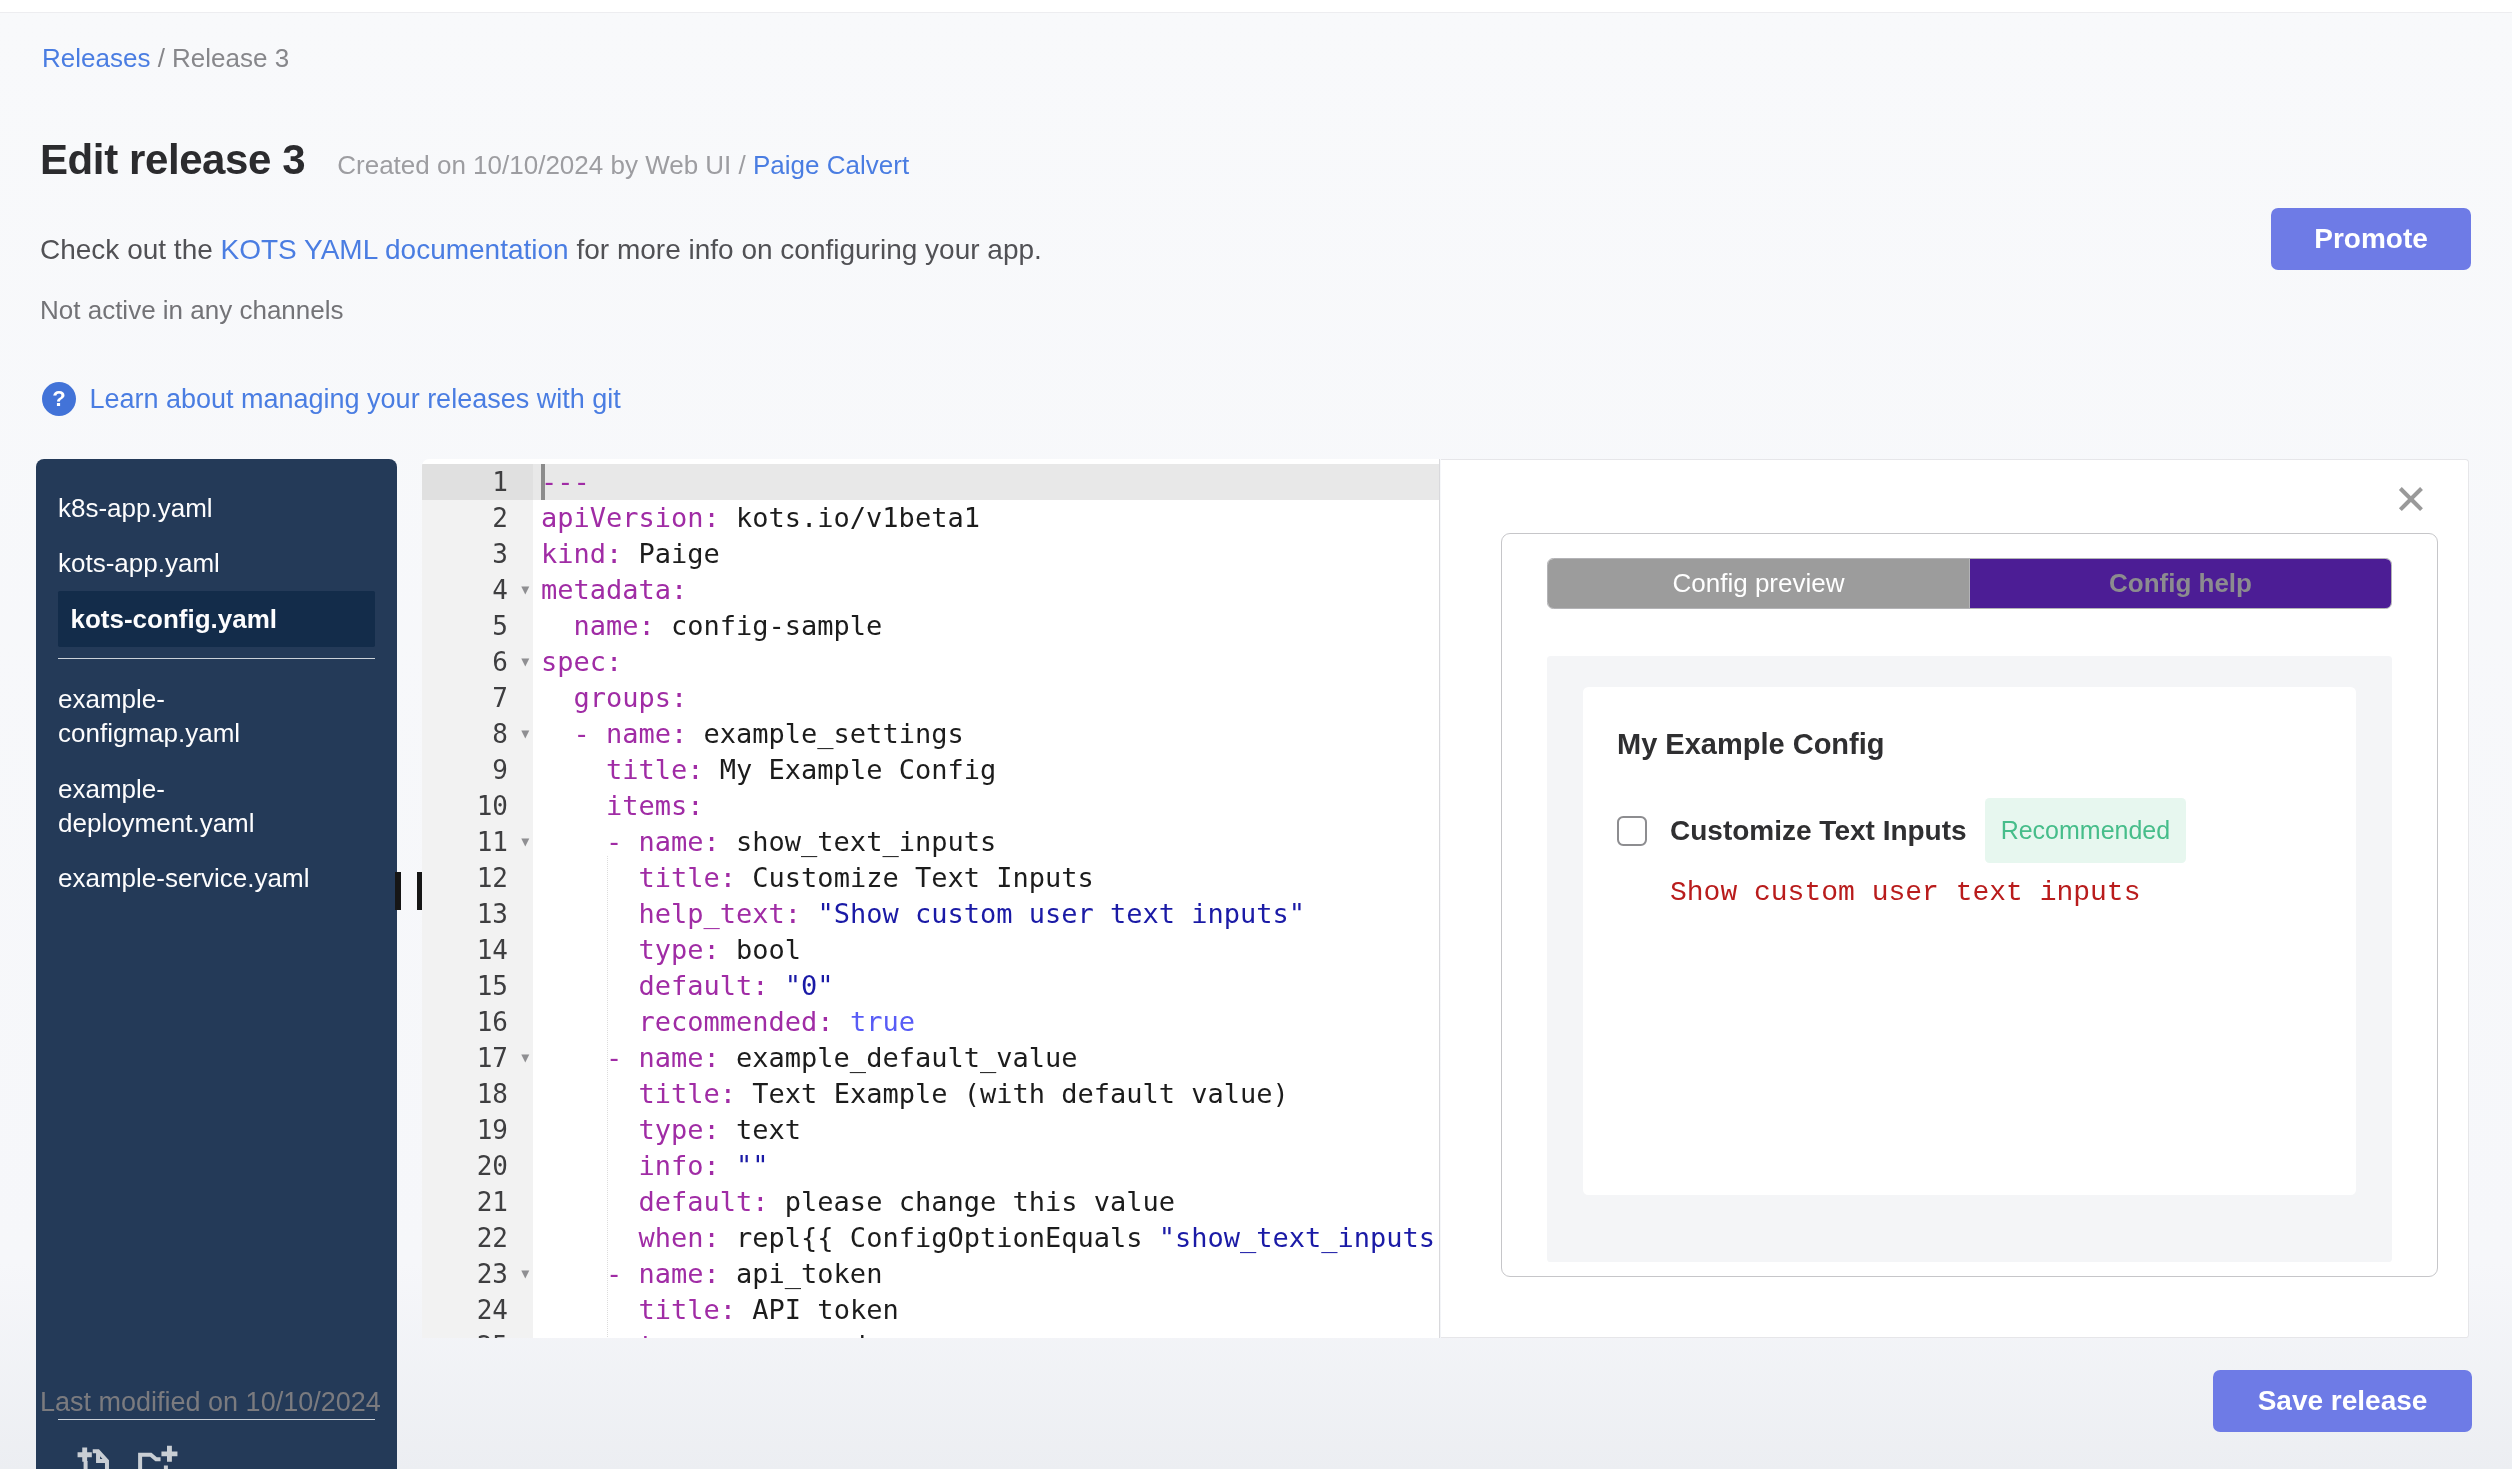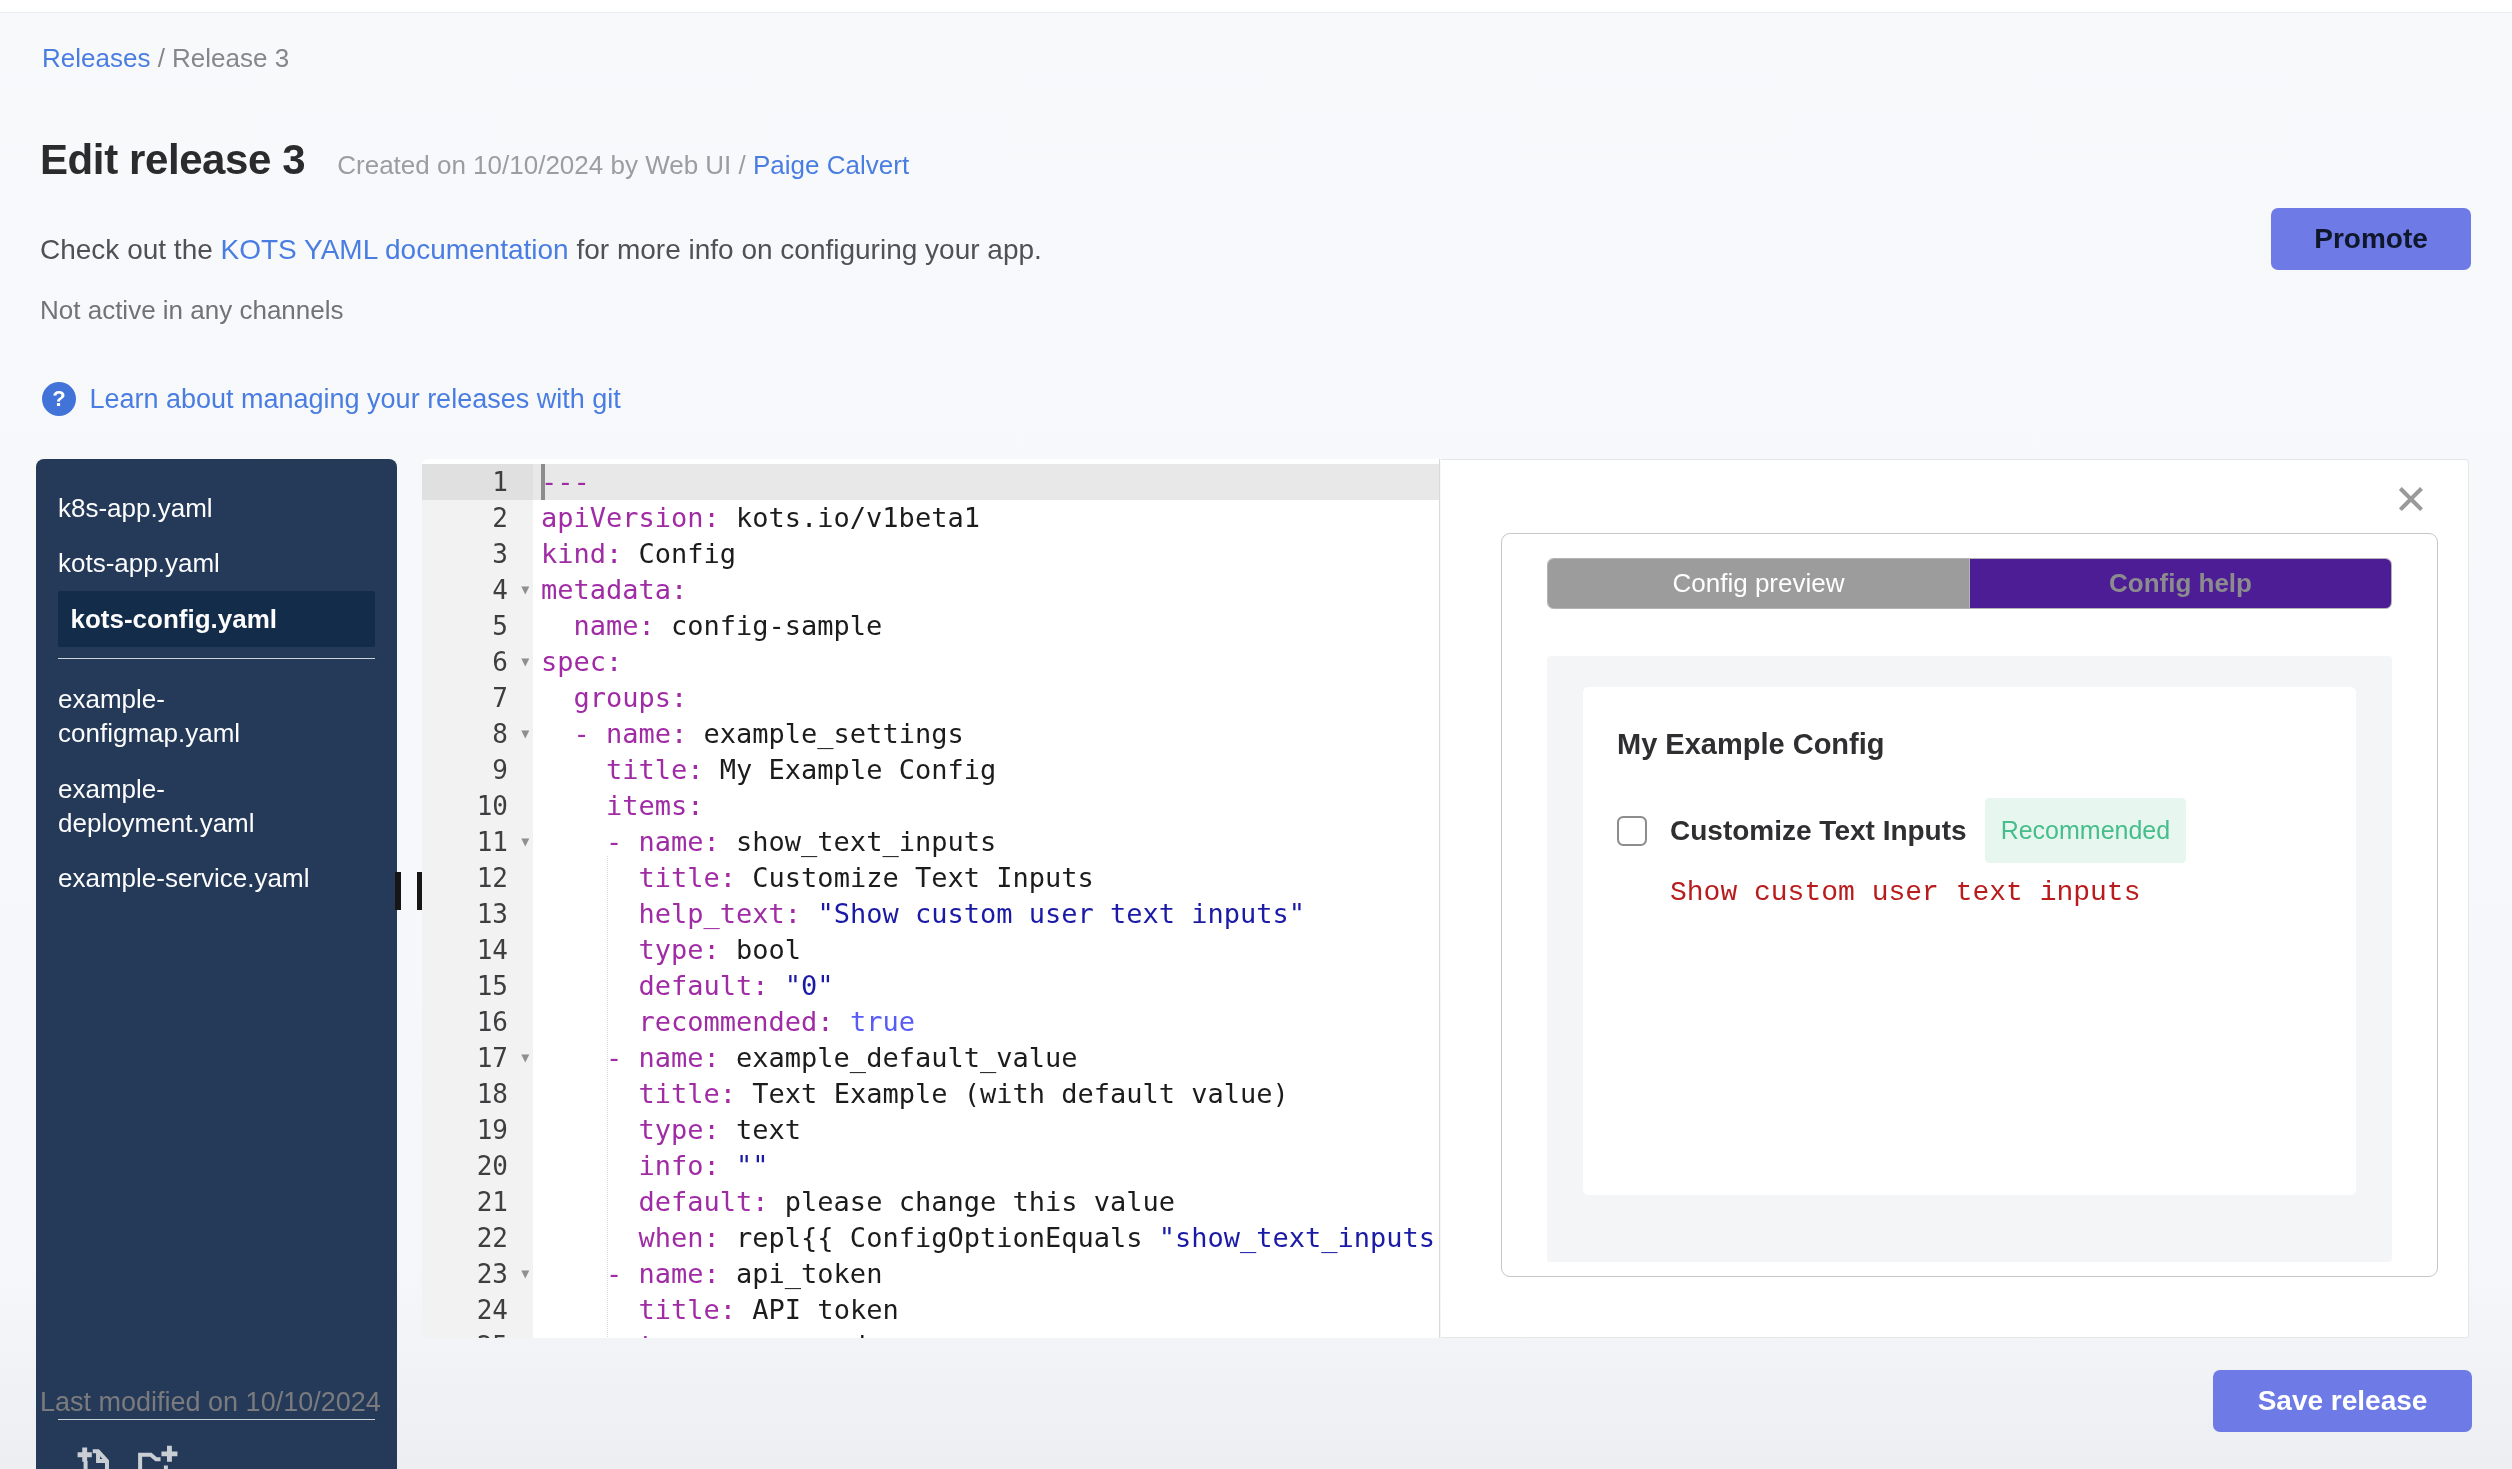--- a/index.html
+++ b/index.html
@@ -13,21 +13,21 @@
   .breadcrumb { position:absolute; left:42px; top:43px; font-size:26px; color:#87878b; }
   .breadcrumb .crumb-link { color:#4a7de2; cursor:pointer; }
   .titlerow { position:absolute; left:40px; top:136px; display:flex; align-items:baseline; gap:32px; }
   .h1 { font-size:42px; font-weight:700; color:#2b2b2e; letter-spacing:-0.4px; }
   .created { font-size:26px; color:#9d9da1; }
   .created .created-link { color:#4a7de2; cursor:pointer; }
   .docline { position:absolute; left:40px; top:234px; font-size:28px; color:#515155; }
   .docline .doc-link { color:#4a7de2; cursor:pointer; }
   .notactive { position:absolute; left:40px; top:295px; font-size:26px; color:#737377; }
   .promote-btn { position:absolute; left:2271px; top:208px; width:200px; height:62px; background:#6e7be6;
-                 border:none; border-radius:7.1px; color:#0f172a; font-size:28px; font-weight:700;
+                 border:none; border-radius:7.1px; color:#ffffff; font-size:28px; font-weight:700;
                  font-family:inherit; cursor:pointer; }
   .gitrow { position:absolute; left:42px; top:382px; display:flex; align-items:center; gap:13.4px; }
   .help-circle { width:34px; height:34px; border-radius:50%; background:#4273d8; color:#fff;
                  display:flex; align-items:center; justify-content:center; font-size:22px; font-weight:700; }
   .git-link { font-size:27px; color:#4a7de2; cursor:pointer; }
 
   
   .sidebar { position:absolute; left:36px; top:459px; width:361px; height:1050px; background:#243a58;
              border-radius:8px; padding:21.4px 22px 19.6px 22px; display:flex; flex-direction:column; color:#fdfdfe; }
   .file-item { font-size:26px; line-height:34px; padding:10.7px 10.7px 10.7px 0; max-width:278px;
@@ -166,21 +166,21 @@
     <div class="code-row active">
           <div class="gutter-cell">1</div>
           <div class="code-text"><span class="tok-key">---</span></div>
         </div>
         <div class="code-row">
           <div class="gutter-cell">2</div>
           <div class="code-text"><span class="tok-key">apiVersion:</span><span class="tok-plain"> kots.io/v1beta1</span></div>
         </div>
         <div class="code-row">
           <div class="gutter-cell">3</div>
-          <div class="code-text"><span class="tok-key">kind:</span><span class="tok-plain"> Config</span></div>
+          <div class="code-text"><span class="tok-key">kind:</span><span class="tok-plain"> Paige</span></div>
         </div>
         <div class="code-row">
           <div class="gutter-cell">4<span class="fold-arrow">▼</span></div>
           <div class="code-text"><span class="tok-key">metadata:</span></div>
         </div>
         <div class="code-row">
           <div class="gutter-cell">5</div>
           <div class="code-text"><span class="tok-plain">  </span><span class="tok-key">name:</span><span class="tok-plain"> config-sample</span></div>
         </div>
         <div class="code-row">

